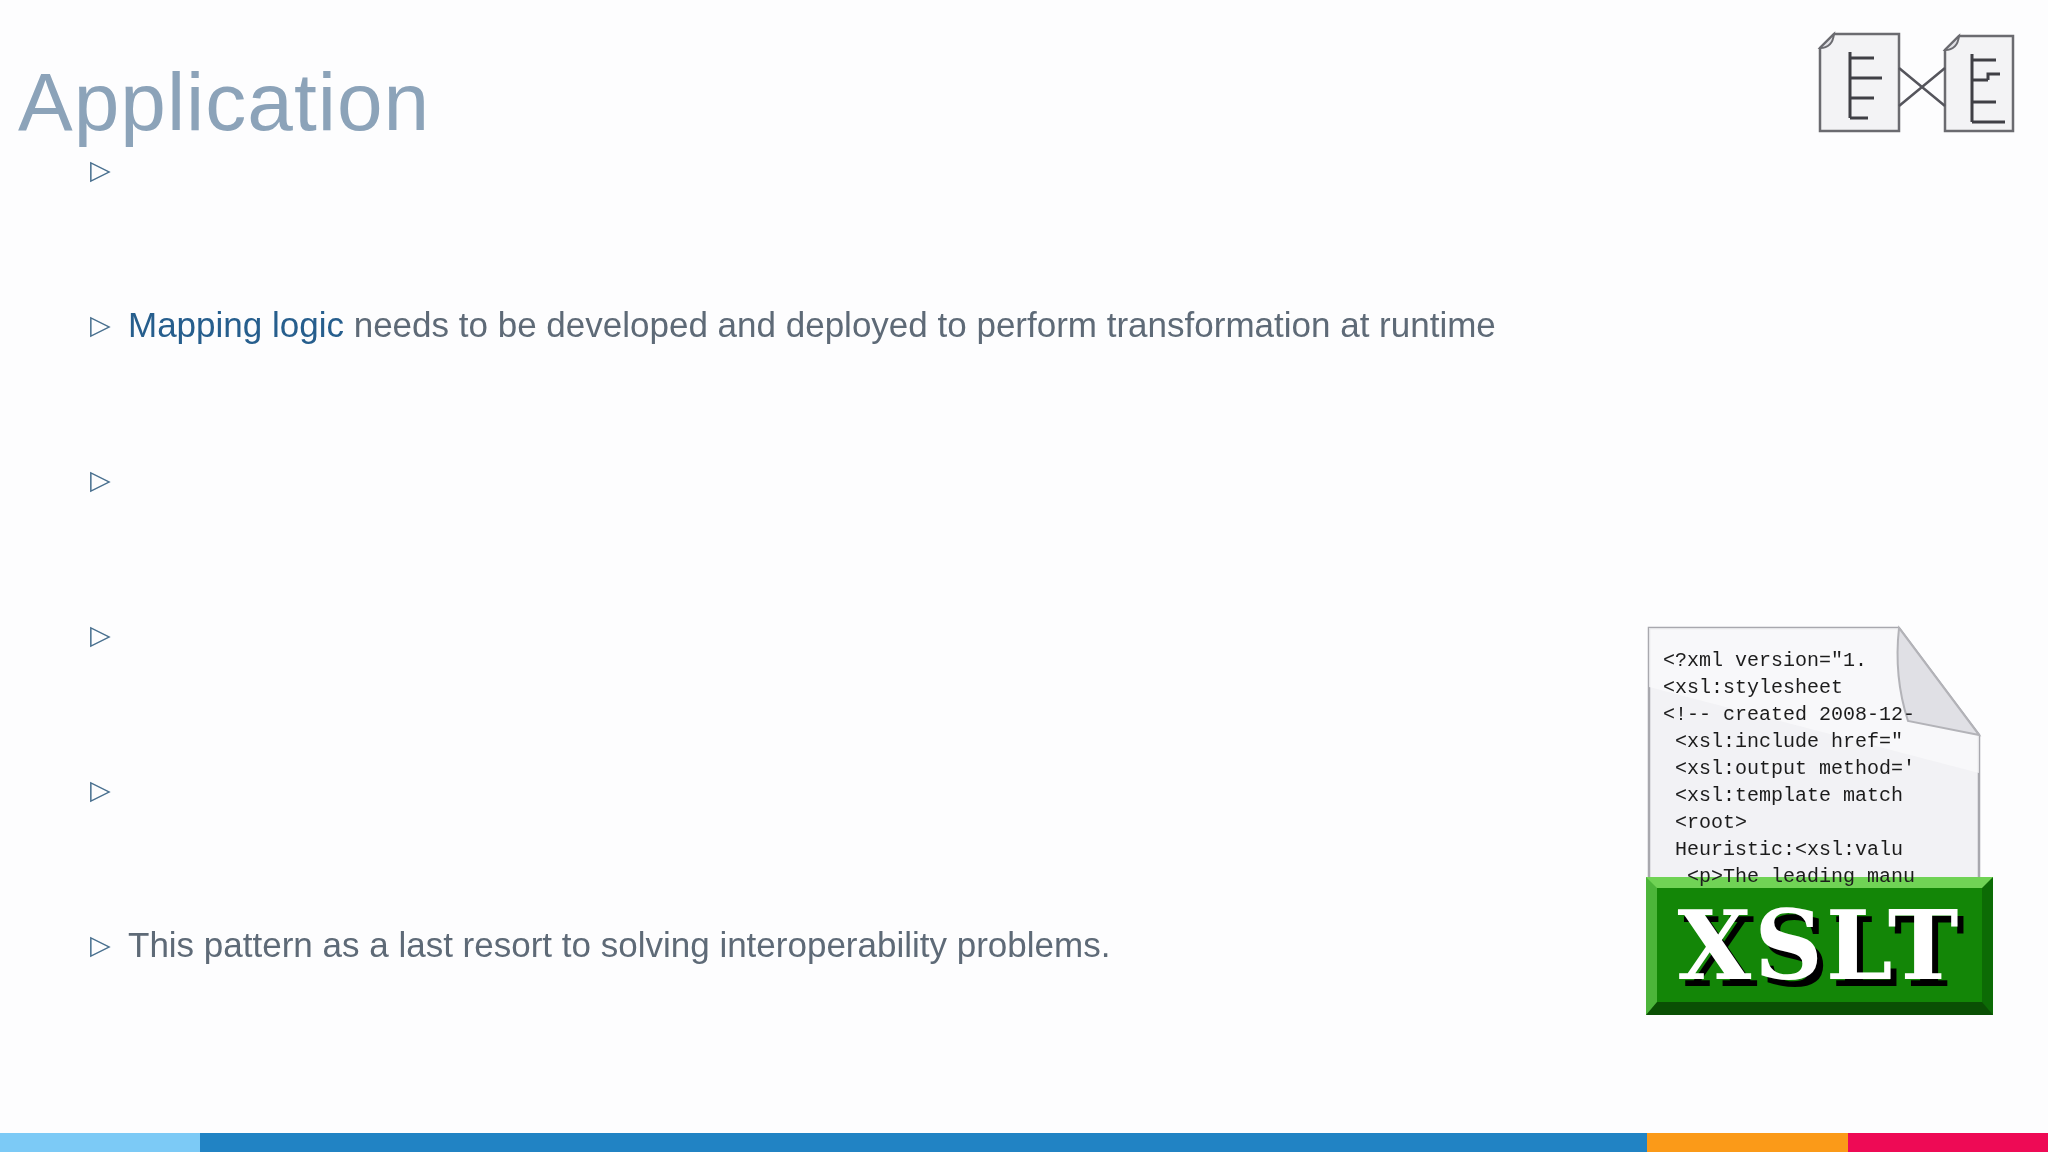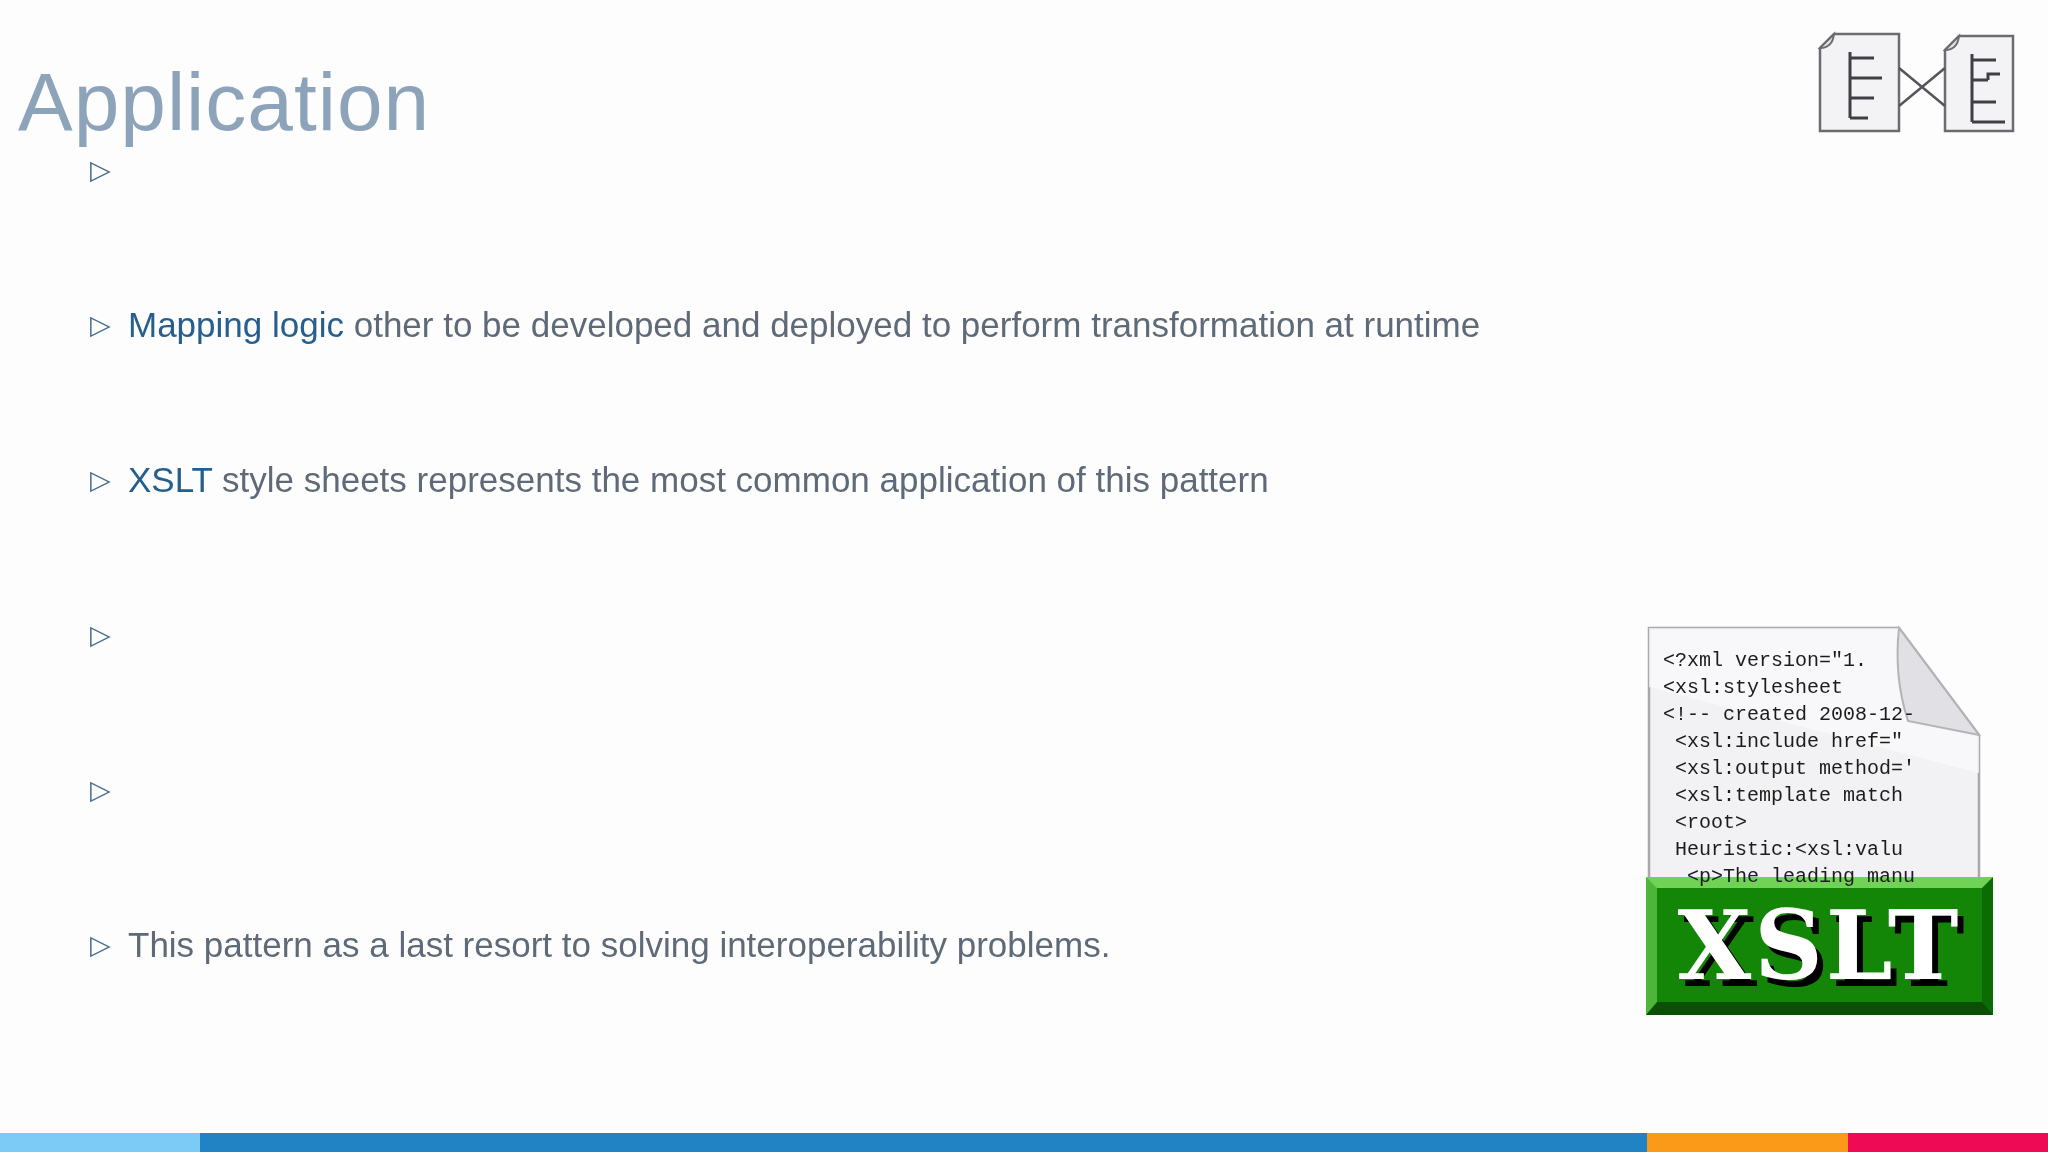--- a/index.html
+++ b/index.html
@@ -62,25 +62,24 @@
     </g>
     <path class="map-lines" d="M89,40 L135,78 M89,78 L135,40"></path>
   </svg>
 
   <ul class="bullets">
     <li class="bullet">
       <span class="glyph">▷</span>
     </li>
     <li class="bullet">
       <span class="glyph">▷</span>
-      <span><span class="accent">Mapping logic</span><span> other to be developed and deployed to perform transformation at runtime</span></span>
+      <span><span class="accent">Mapping logic</span><span> needs to be developed and deployed to perform transformation at runtime</span></span>
     </li>
     <li class="bullet">
       <span class="glyph">▷</span>
-      <span><span class="accent">XSLT</span><span> style sheets represents the most common application of this pattern</span></span>
     </li>
     <li class="bullet">
       <span class="glyph">▷</span>
     </li>
     <li class="bullet">
       <span class="glyph">▷</span>
     </li>
     <li class="bullet">
       <span class="glyph">▷</span>
       <span><span>This pattern as a last resort to solving interoperability problems.</span></span>

